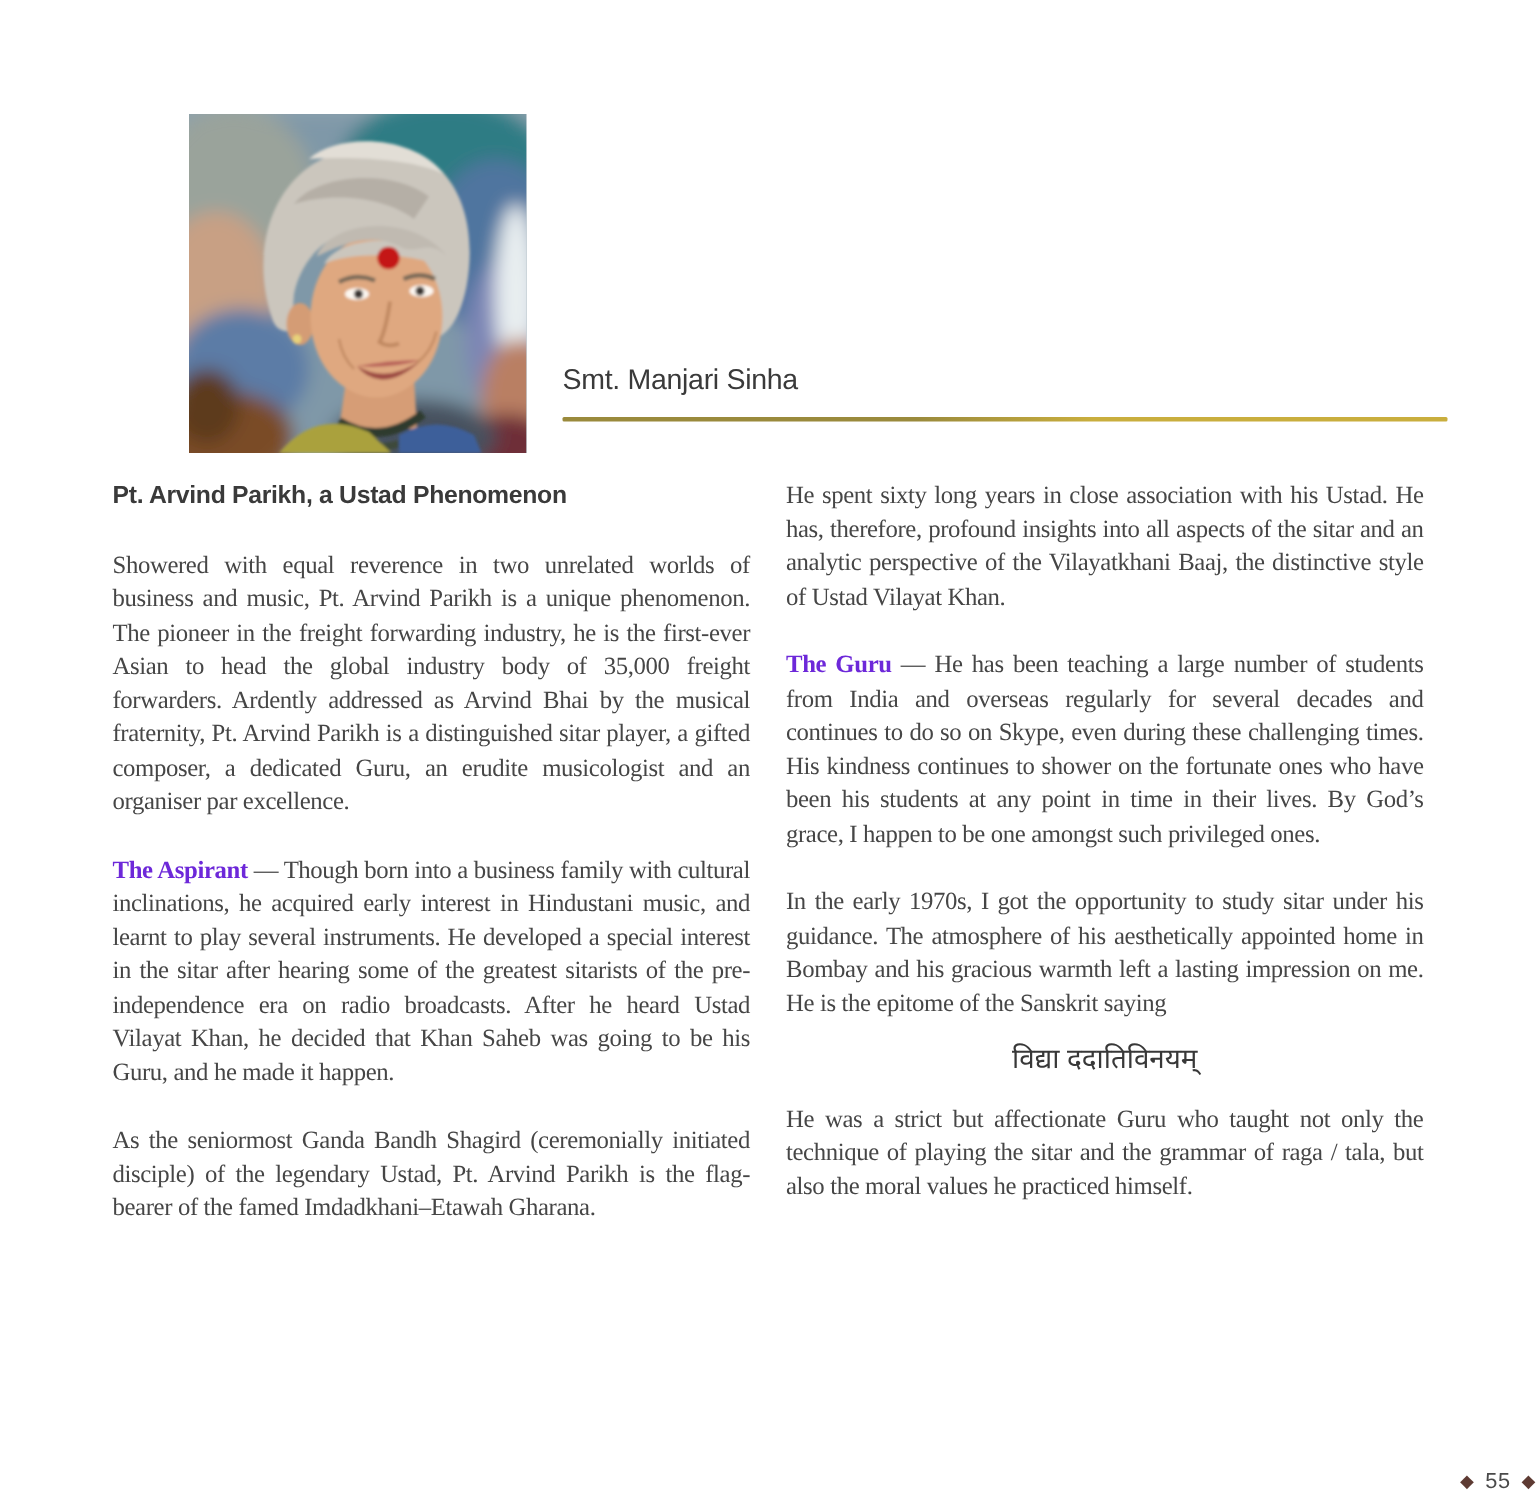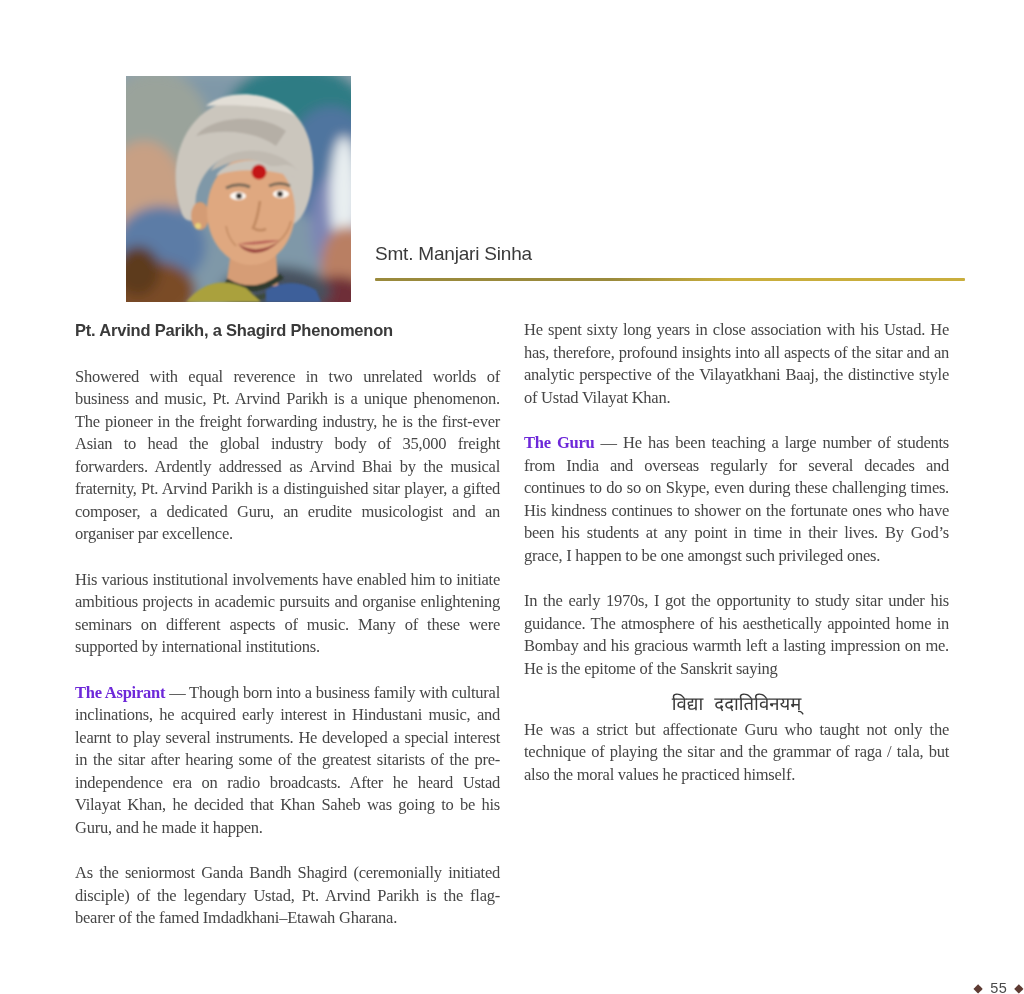--- a/index.html
+++ b/index.html
@@ -40,22 +40,22 @@
     font-size:16.5px;font-weight:bold;color:#3a3a3a;
     letter-spacing:-0.2px;
     margin:0 0 24px 0;line-height:22.5px;
   }
   .para{
     font-size:16.5px;line-height:22.5px;letter-spacing:-0.25px;
     text-align:justify;margin:0 0 23px 0;font-family:Liberation Serif, serif;
   }
   .para strong{color:#6d28d9;}
   .para.sanskrit{
-    text-align:center;margin:-8px 0 1px 0;
-    font-family:Liberation Mono, monospace;
+    text-align:center;margin:-8px 0 17px 0;
+    font-family:Liberation Sans, sans-serif;
     font-size:18.5px;color:#383838;letter-spacing:0;
   }
 
   
   .footer{
     position:absolute;left:0;top:980px;width:1024px;
     text-align:right;font-size:14.5px;color:#4a4a4a;
     letter-spacing:0.5px;
   }
   .footer .diamond{font-size:12px;position:relative;top:-1px;}
@@ -134,23 +134,22 @@
         <path d="M140,214 Q165,200 190,214 L195,226 L140,226 Z" fill="#3c5e9a"></path>
       </g>
     </svg>
   </div>
 
   <div class="title">Smt. Manjari Sinha</div>
   <div class="title-rule" style="background: linear-gradient(90deg, rgb(154, 138, 60) 0%, rgb(154, 138, 60) 40%, rgb(201, 174, 61) 60%, rgb(201, 174, 61) 100%);"></div>
 
   <div class="columns" style="color: rgb(70, 70, 70);">
     <div class="col">
-      <h2 class="article-heading">Pt. Arvind Parikh, a Shagird Phenomenon</h2>
+      <h2 class="article-heading">Pt. Arvind Parikh, a Ustad Phenomenon</h2>
     <p class="para">Showered with equal reverence in two unrelated worlds of business and music, Pt. Arvind Parikh is a unique phenomenon. The pioneer in the freight forwarding industry, he is the first-ever Asian to head the global industry body of 35,000 freight forwarders. Ardently addressed as Arvind Bhai by the musical fraternity, Pt. Arvind Parikh is a distinguished sitar player, a gifted composer, a dedicated Guru, an erudite musicologist and an organiser par excellence.</p>
-        <p class="para">His various institutional involvements have enabled him to initiate ambitious projects in academic pursuits and organise enlightening seminars on different aspects of music. Many of these were supported by international institutions.</p>
         <p class="para"><strong>The Aspirant</strong> — Though born into a business family with cultural inclinations, he acquired early interest in Hindustani music, and learnt to play several instruments. He developed a special interest in the sitar after hearing some of the greatest sitarists of the pre-independence era on radio broadcasts. After he heard Ustad Vilayat Khan, he decided that Khan Saheb was going to be his Guru, and he made it happen.</p>
         <p class="para">As the seniormost Ganda Bandh Shagird (ceremonially initiated disciple) of the legendary Ustad, Pt. Arvind Parikh is the flag-bearer of the famed Imdadkhani–Etawah Gharana.</p>
       </div>
     <div class="col">
         <p class="para">He spent sixty long years in close association with his Ustad. He has, therefore, profound insights into all aspects of the sitar and an analytic perspective of the Vilayatkhani Baaj, the distinctive style of Ustad Vilayat Khan.</p>
         <p class="para"><strong>The Guru</strong> — He has been teaching a large number of students from India and overseas regularly for several decades and continues to do so on Skype, even during these challenging times. His kindness continues to shower on the fortunate ones who have been his students at any point in time in their lives. By God’s grace, I happen to be one amongst such privileged ones.</p>
         <p class="para">In the early 1970s, I got the opportunity to study sitar under his guidance. The atmosphere of his aesthetically appointed home in Bombay and his gracious warmth left a lasting impression on me. He is the epitome of the Sanskrit saying</p>
         <p class="para sanskrit">विद्या ददातिविनयम्</p>
         <p class="para">He was a strict but affectionate Guru who taught not only the technique of playing the sitar and the grammar of raga / tala, but also the moral values he practiced himself.</p>
       </div>

